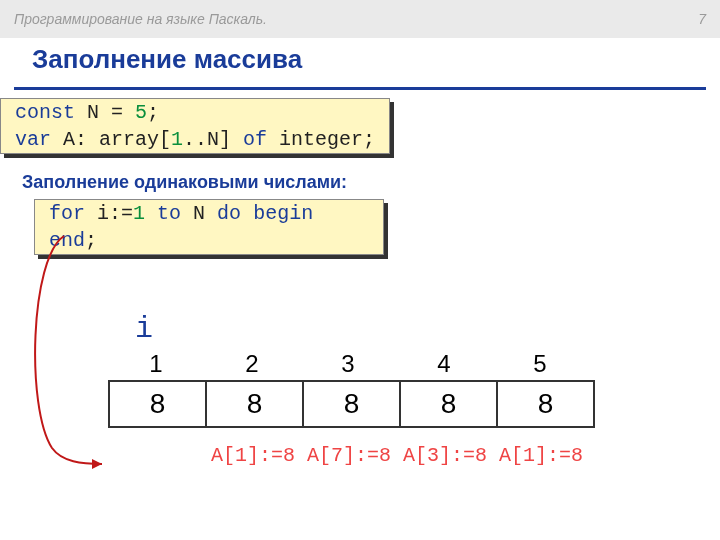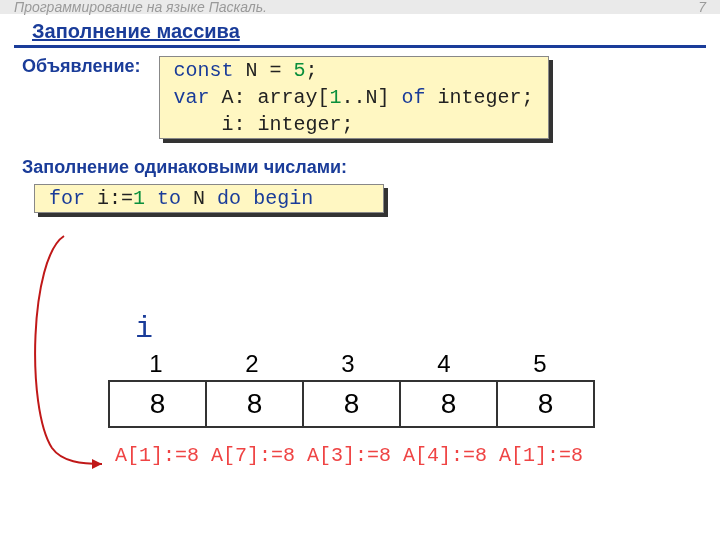--- a/index.html
+++ b/index.html
@@ -7,38 +7,37 @@
     padding: 0;
     width: 720px;
     height: 540px;
     background: #fff;
     font-family: Arial, Helvetica, sans-serif;
     color: #333;
     position: relative;
     overflow: hidden;
   }
   .header-bar {
-    height: 14px;
+    height: 38px;
     background: #eaeaea;
     display: flex;
     justify-content: space-between;
     align-items: center;
     padding: 0 14px;
     font-style: italic;
     font-size: 14px;
     color: #9a9a9a;
   }
   .title {
-    font-size: 20px;
+    font-size: 26px;
     font-weight: bold;
     color: #1a3c99;
-    padding: 6px 18px 2px 18px;
+    padding: 6px 18px 12px 18px;
     border-bottom: 3px solid #1a3c99;
     margin: 0 14px 8px 14px;
-    text-decoration: underline;
   }
   .section-label {
     color: #1a3c99;
     font-weight: bold;
     font-size: 18px;
     display: inline-block;
     margin-left: 22px;
     vertical-align: top;
   }
   .code-box {
@@ -133,32 +132,31 @@
 <body>
 
 <div class="header-bar">
   <span>Программирование на языке Паскаль.</span>
   <span>7</span>
 </div>
 
 <div class="title">Заполнение массива</div>
 
 <div class="decl-row">
-  <div class="section-label">Объявление:</div>
   <div class="code-box">
     <div><span class="kw-blue">const</span><span> N = </span><span class="num-green">5</span><span>;</span></div>
     <div><span class="kw-blue">var</span><span> A: array[</span><span class="num-green">1</span><span>..N] </span><span class="kw-blue">of</span><span> integer;</span></div>
-    <div style="white-space:pre;">    i: integer;</div>
   </div>
 </div>
 
 <div class="section2">Заполнение одинаковыми числами:</div>
 
 <div class="code-box fill">
   <div><span class="kw-blue">for</span><span> i:=</span><span class="num-green">1</span><span> </span><span class="kw-blue">to</span><span> N </span><span class="kw-blue">do</span><span> </span><span class="kw-blue">begin</span></div>
+  <div><span class="kw-blue">end</span><span>;</span></div>
 </div>
 
 <div class="i-label">i</div>
 
 <div class="array-wrap">
   <div class="index-row">
     <div>1</div>
     <div>2</div>
     <div>3</div>
     <div>4</div>
@@ -168,21 +166,20 @@
     <div>8</div>
     <div>8</div>
     <div>8</div>
     <div>8</div>
     <div>8</div>
   </div>
   <div class="assign-row">
     <span>A[1]:=8</span>
     <span>A[7]:=8</span>
     <span>A[3]:=8</span>
-    <span>A[4]:=8</span>
     <span>A[1]:=8</span>
   </div>
 </div>
 
 <svg class="arrow" width="100" height="260">
   <path d="M 42 18 C 8 40, 4 190, 30 230 C 40 244, 60 246, 80 246" stroke="#c01818" stroke-width="2" fill="none"></path>
   <polygon points="80,246 70,241 70,251" fill="#c01818"></polygon>
 </svg>
 
 </body></html>

